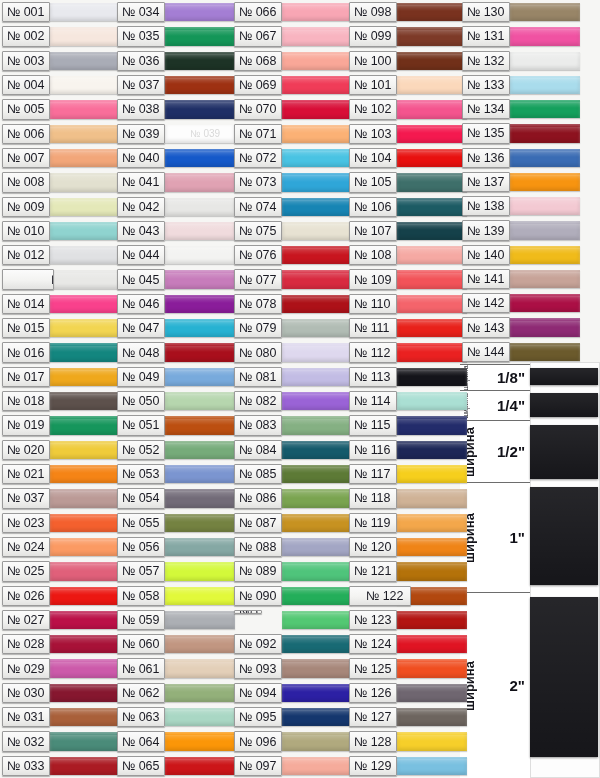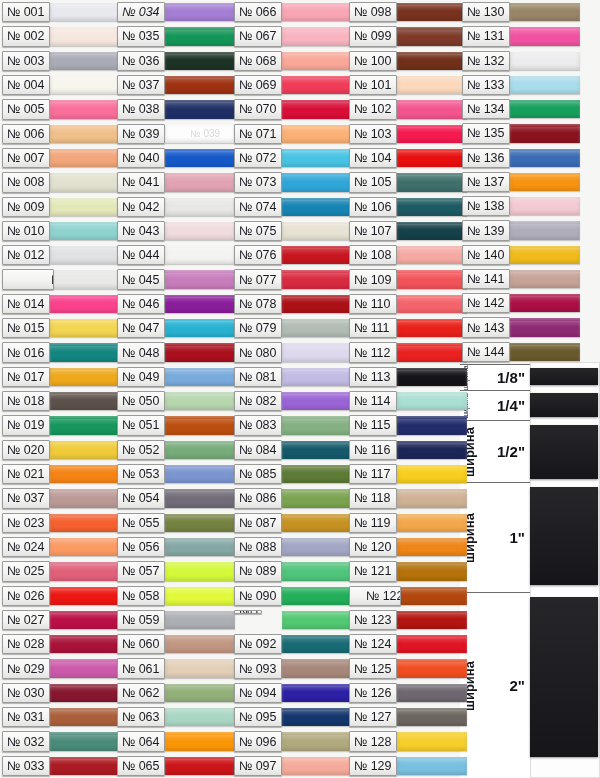--- a/index.html
+++ b/index.html
@@ -409,21 +409,21 @@
           <div class="label" style="width: 48px; margin-top: 2px; margin-bottom: 2px;">
             <span class="no">№ 033</span>
           </div>
         </div>
       </div>
       <div class="col" style="left: 117px; width: 118px; top: 0px; height: 778px;">
         <div class="row">
           <div class="swatch">
             <div class="band" style="background: rgb(164, 126, 212); left: 48px;"></div>
           </div>
-          <div class="label" style="width: 48px; margin-top: 2px; margin-bottom: 2px; font-style: italic;">
+          <div class="label" style="width: 48px; margin-top: 2px; margin-bottom: 2px;">
             <span class="no">№ 034</span>
           </div>
         </div>
         <div class="row">
           <div class="swatch">
             <div class="band" style="background: rgb(20, 150, 88); left: 48px;"></div>
           </div>
           <div class="label" style="width: 48px; margin-top: 2px; margin-bottom: 2px;">
             <span class="no">№ 035</span>
           </div>
@@ -1118,21 +1118,21 @@
             <div class="band" style="background: rgb(180, 114, 10); left: 48px;"></div>
           </div>
           <div class="label" style="width: 48px; margin-top: 2px; margin-bottom: 2px;">
             <span class="no">№ 121</span>
           </div>
         </div>
         <div class="row">
           <div class="swatch">
             <div class="band" style="background: rgb(178, 72, 15); left: 48px;"></div>
           </div>
-          <div class="label" style="width: 52px; margin-top: 2px; margin-bottom: 2px; padding-left: 16px;">
+          <div class="label" style="width: 62px; margin-top: 2px; margin-bottom: 2px; padding-left: 16px;">
             <span class="no">№ 122</span>
           </div>
         </div>
         <div class="row">
           <div class="swatch">
             <div class="band" style="background: rgb(179, 21, 18); left: 48px;"></div>
           </div>
           <div class="label" style="width: 48px; margin-top: 2px; margin-bottom: 2px;">
             <span class="no">№ 123</span>
           </div>

